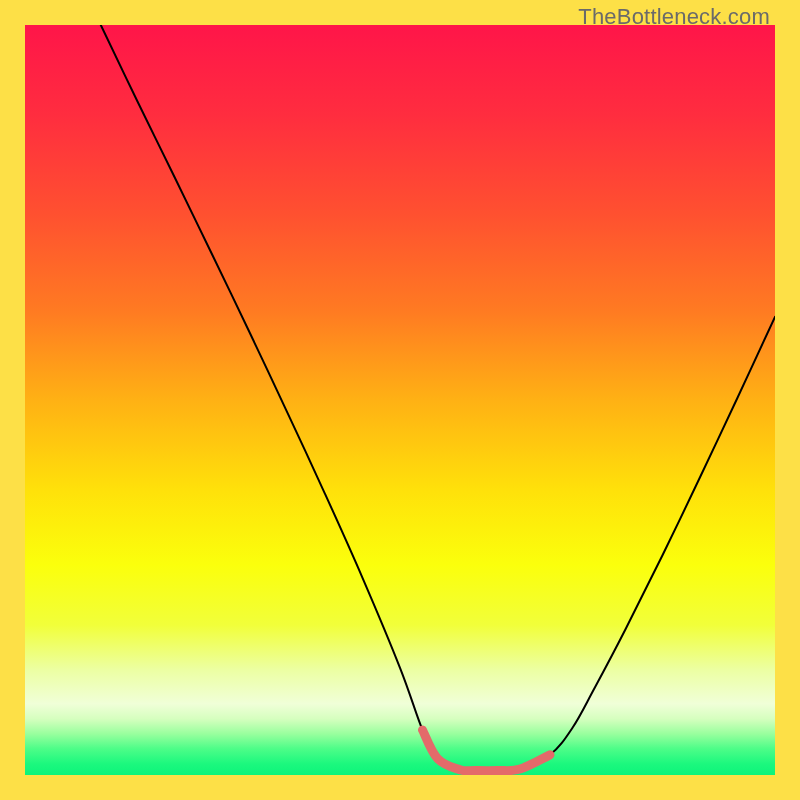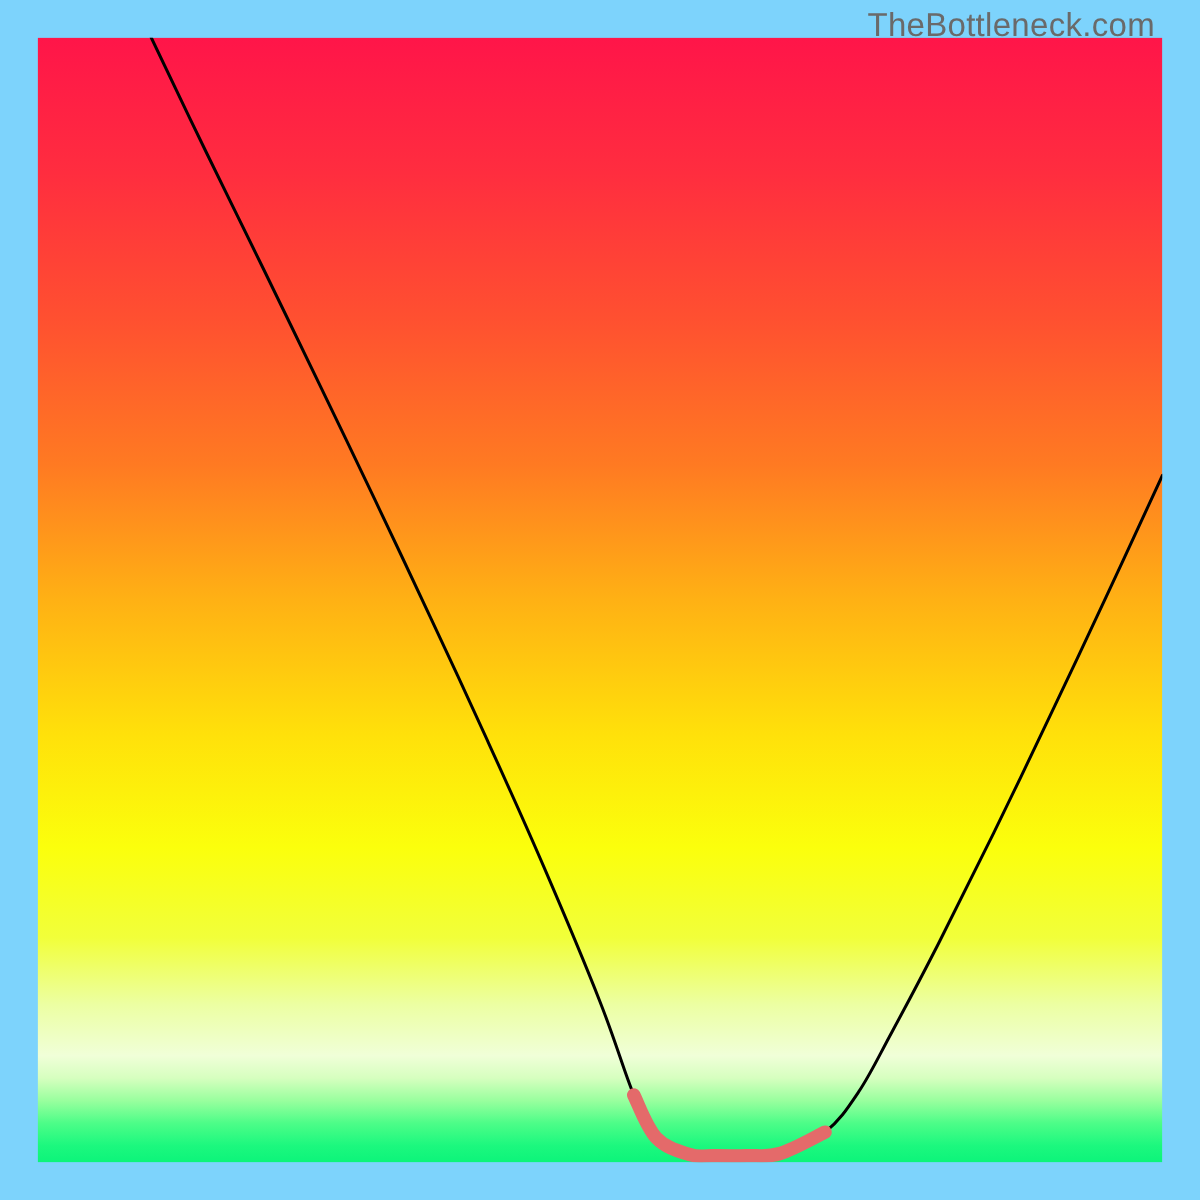--- a/index.html
+++ b/index.html
@@ -8,21 +8,21 @@
     width: 800px;
     height: 800px;
     overflow: hidden;
     background: #000;
     font-family: Arial, Helvetica, sans-serif;
   }
   .frame {
     position: relative;
     width: 800px;
     height: 800px;
-    background: #7dd3fc;
+    background: #fde047;
   }
   .plot-area {
     position: absolute;
     left: 25px;
     top: 25px;
     width: 750px;
     height: 750px;
     overflow: hidden;
   }
   .gradient-bg {

